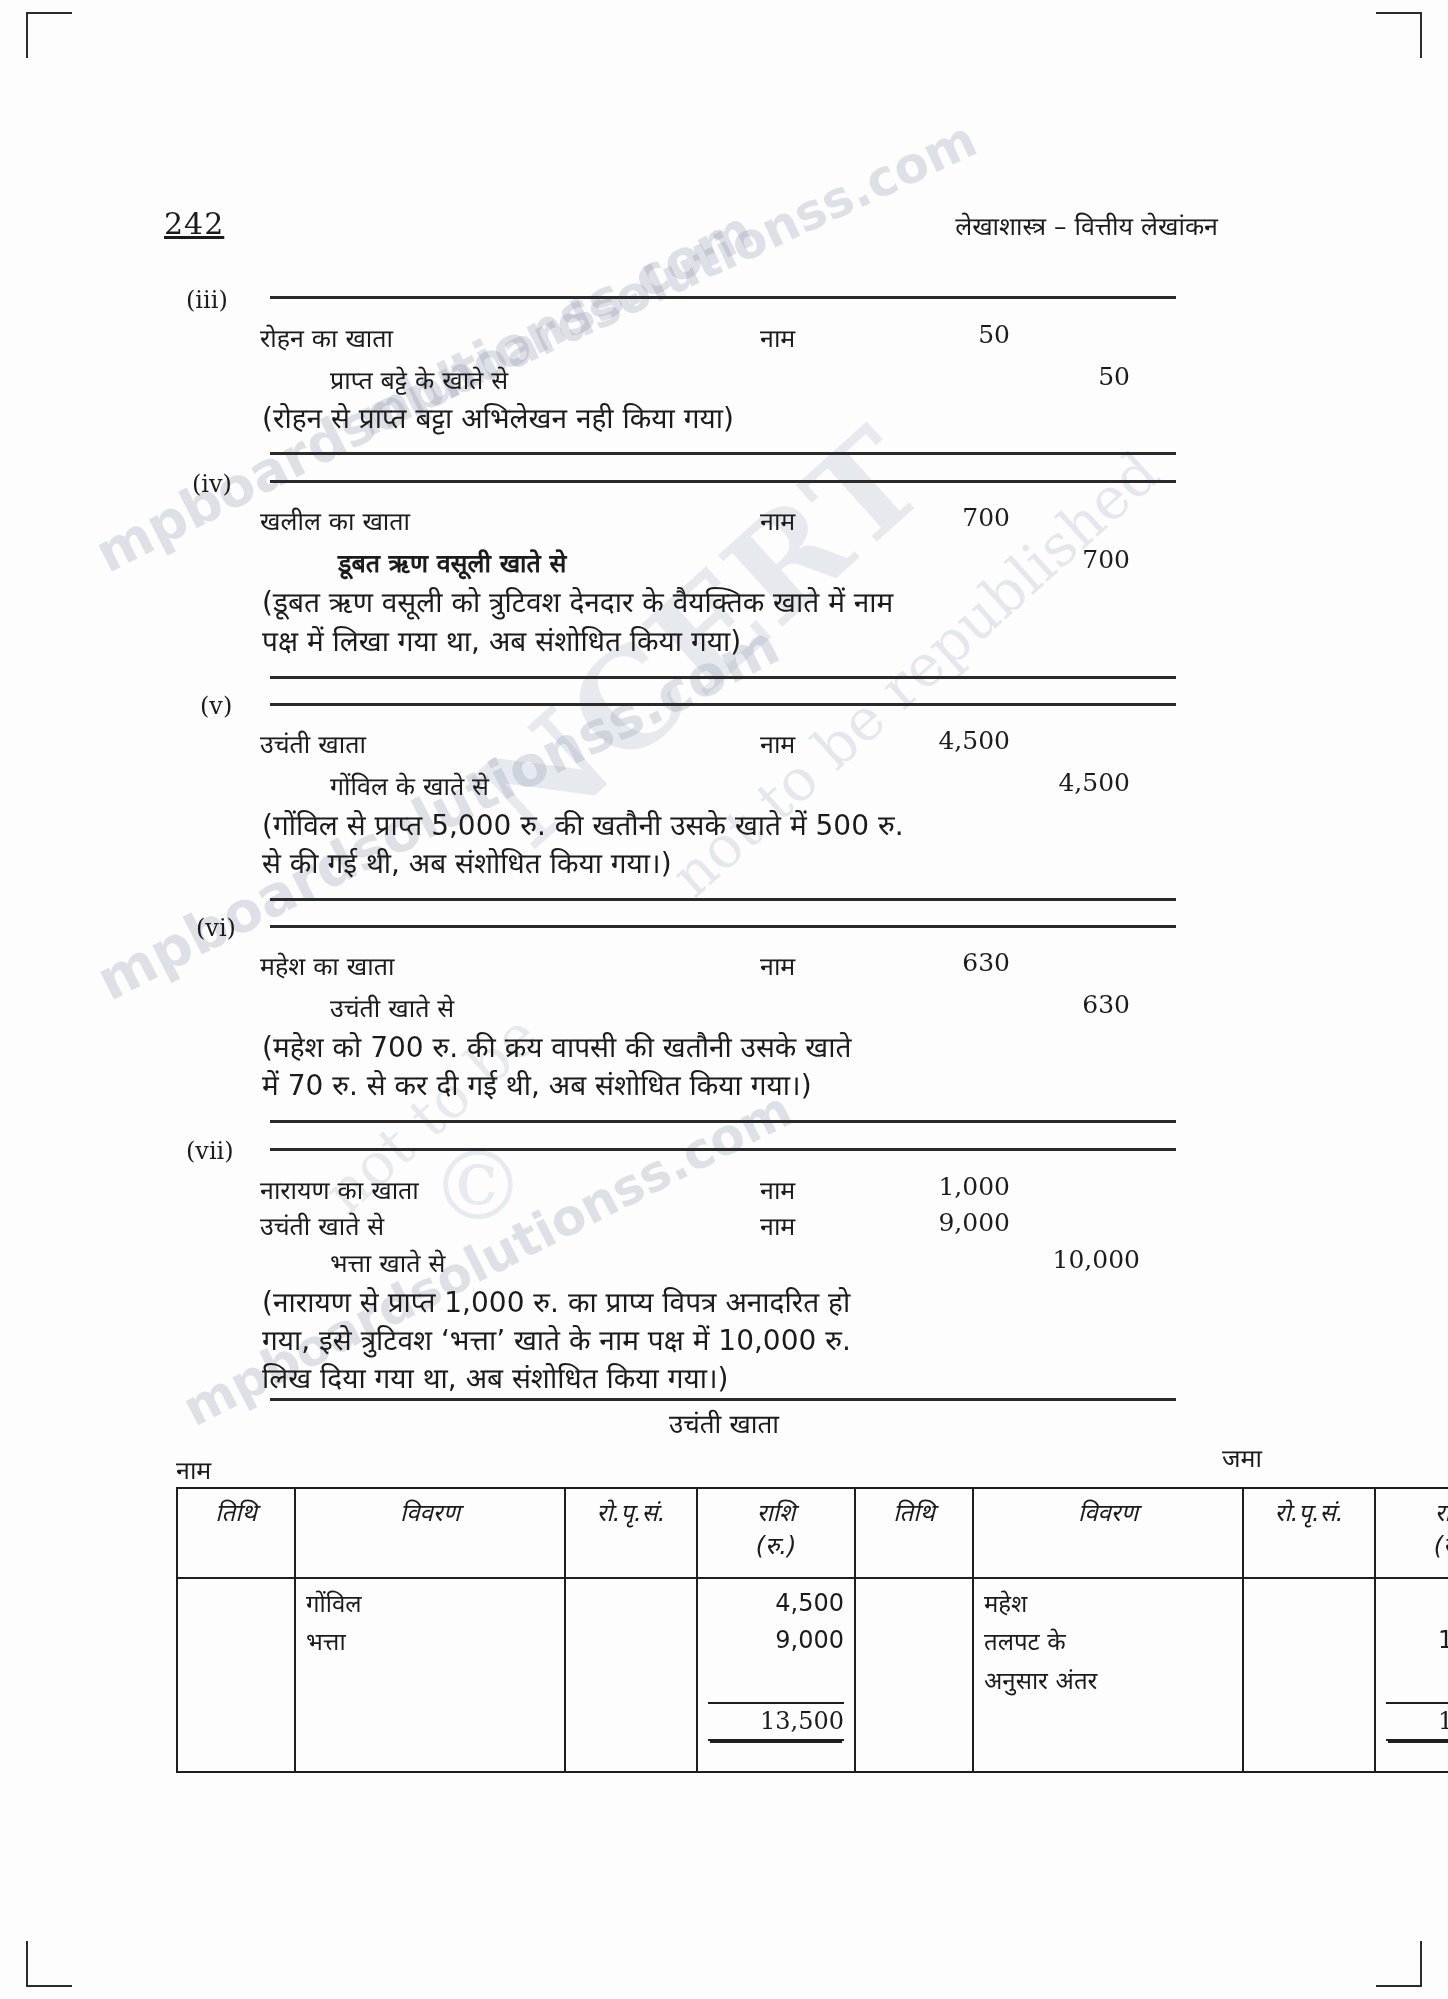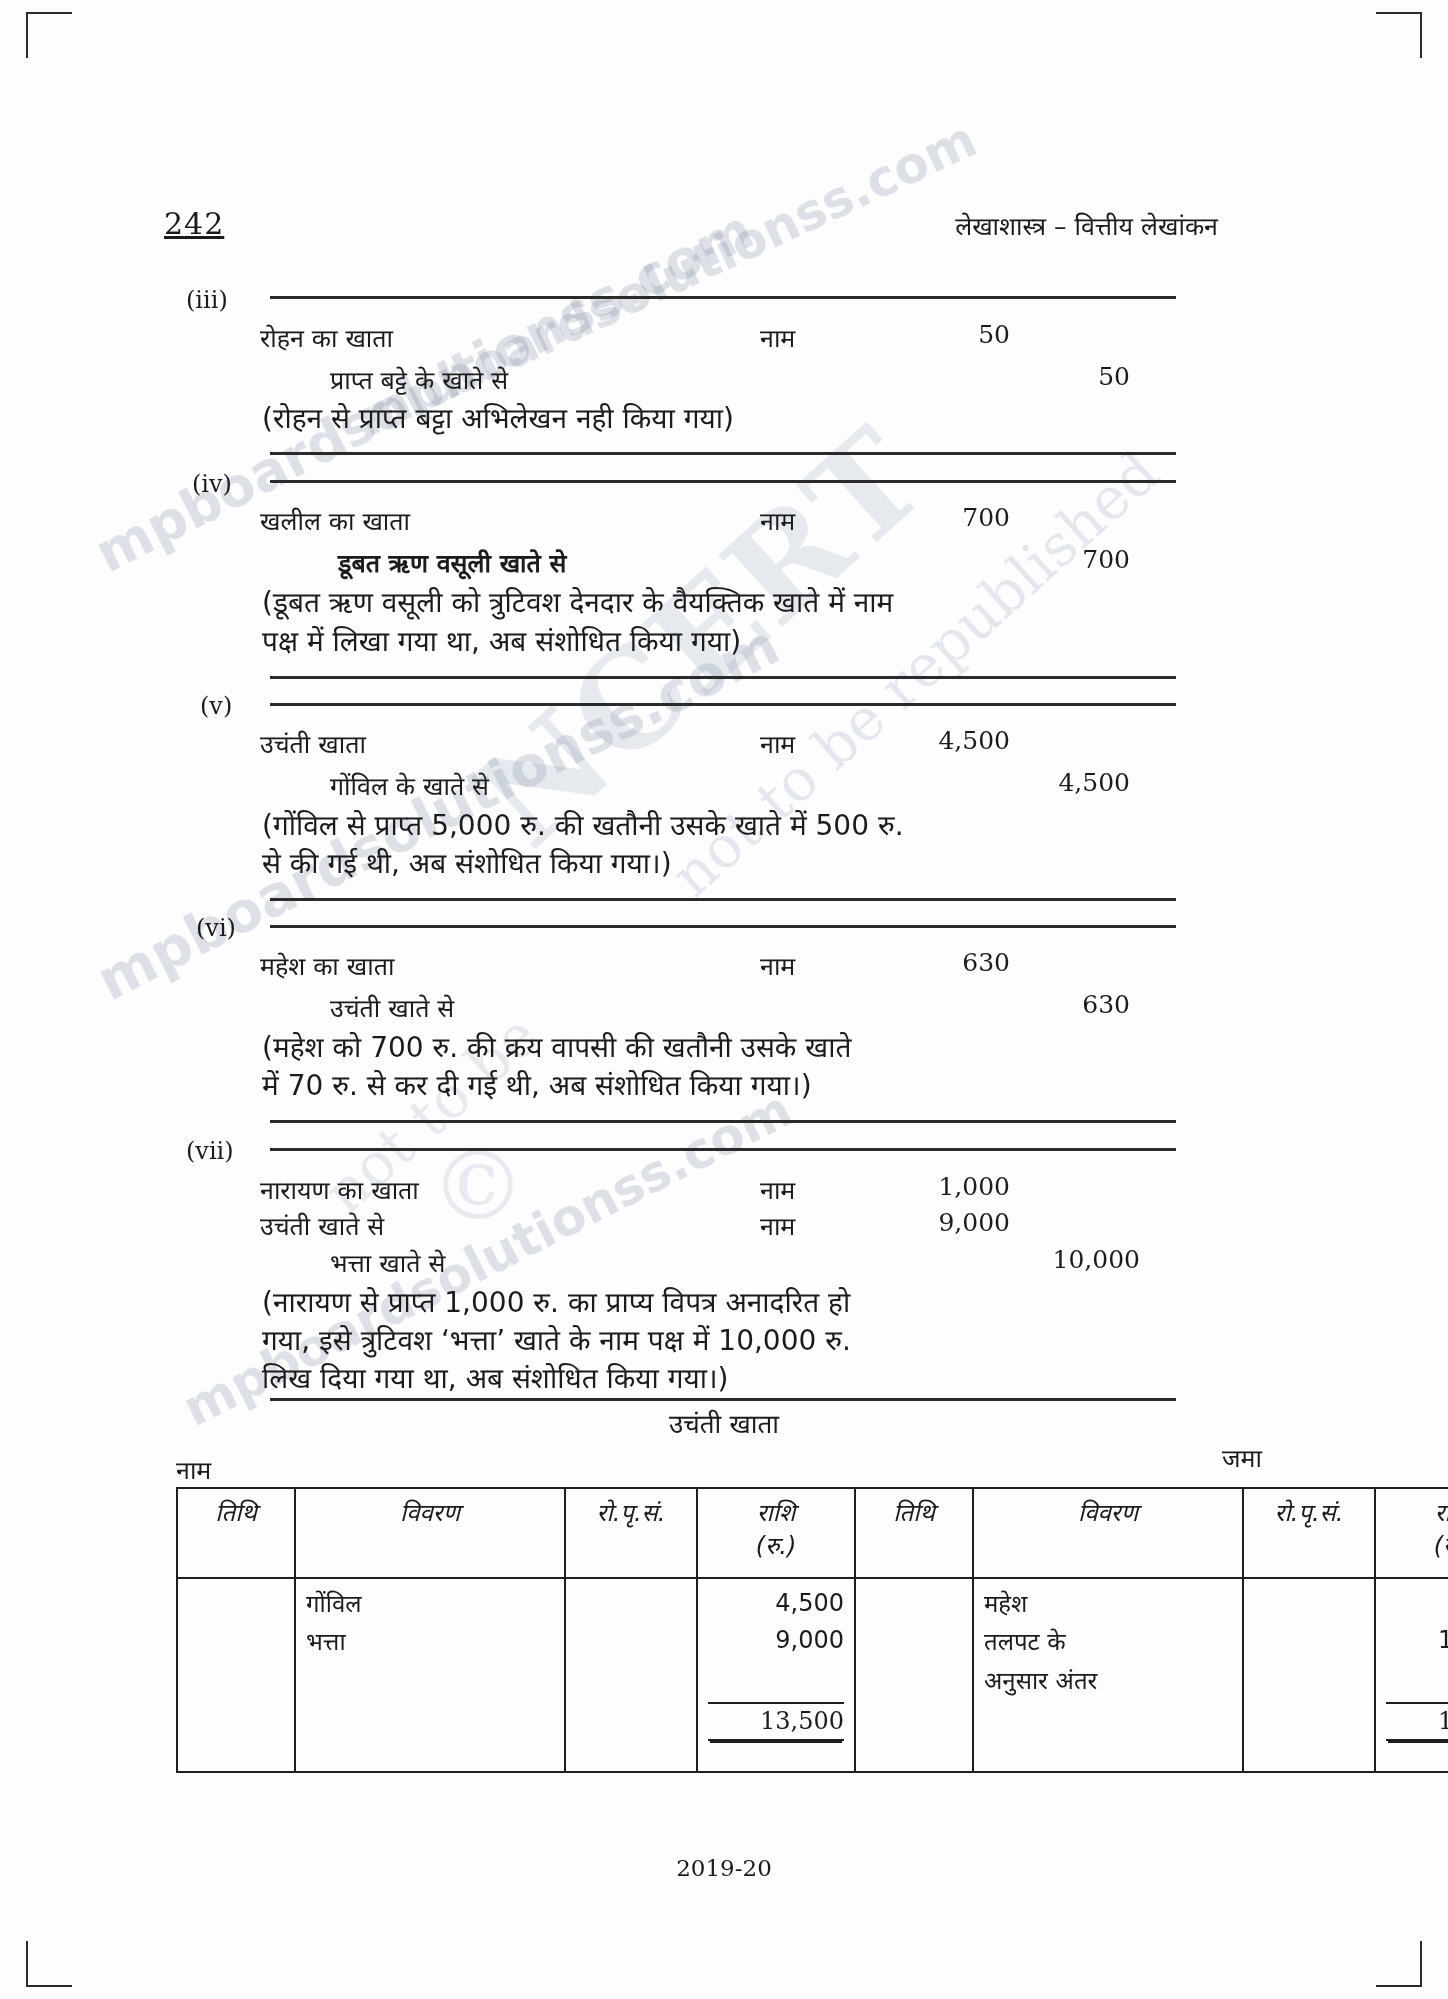--- a/index.html
+++ b/index.html
@@ -364,14 +364,13 @@
             <div>12,870</div>
           </div>
           <div class="tot-wrap">
             <div class="tot-inner dbl">13,500</div>
           </div>
         </td>
       </tr>
     </tbody>
   </table>
 
-  <div class="footer">2019-20</div>
 </div>
 
 </body></html>

